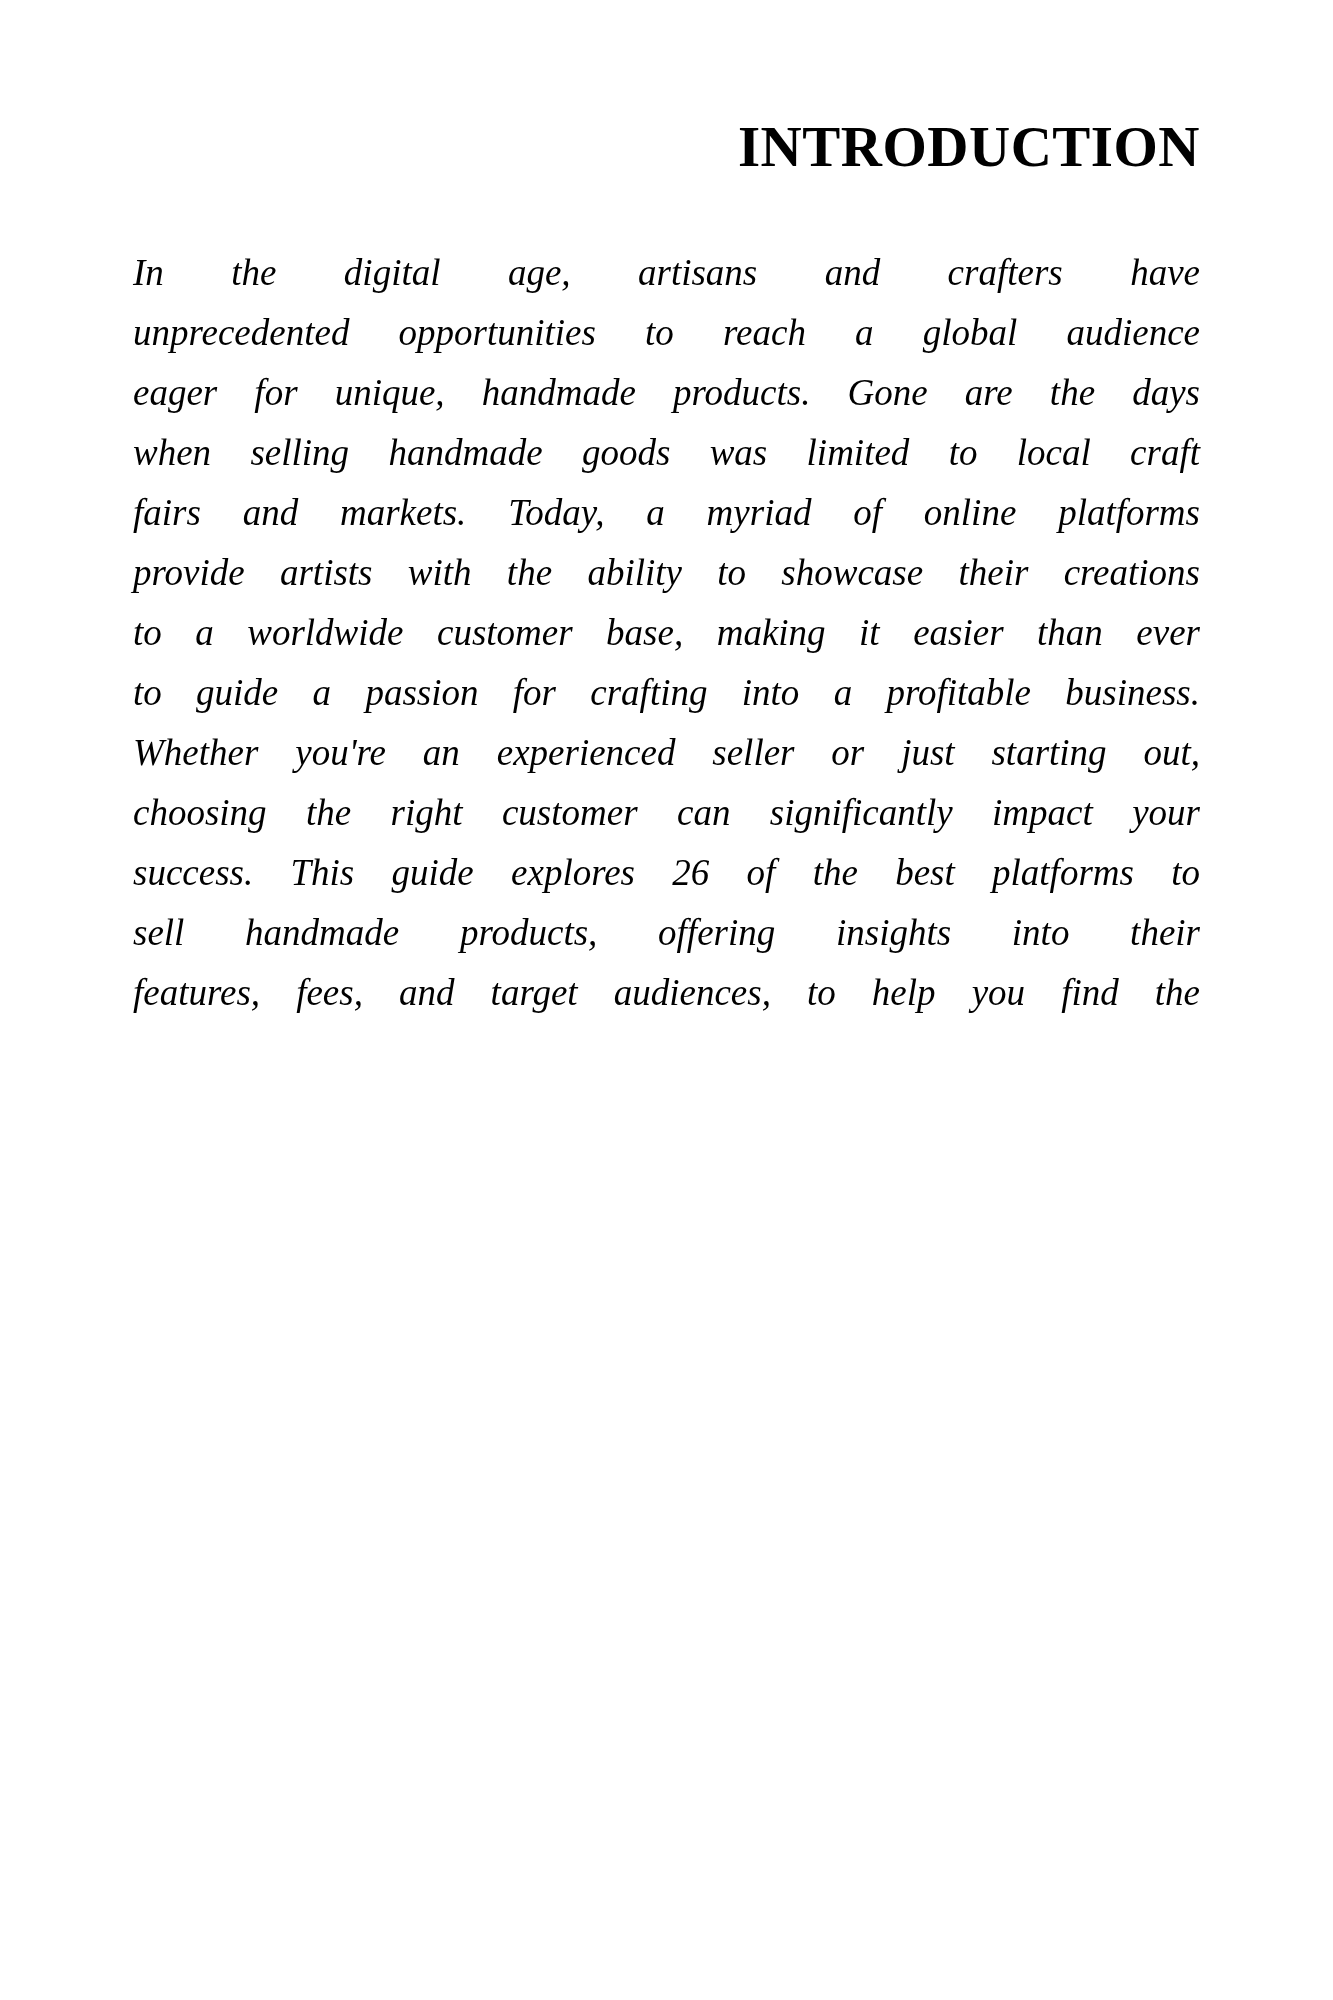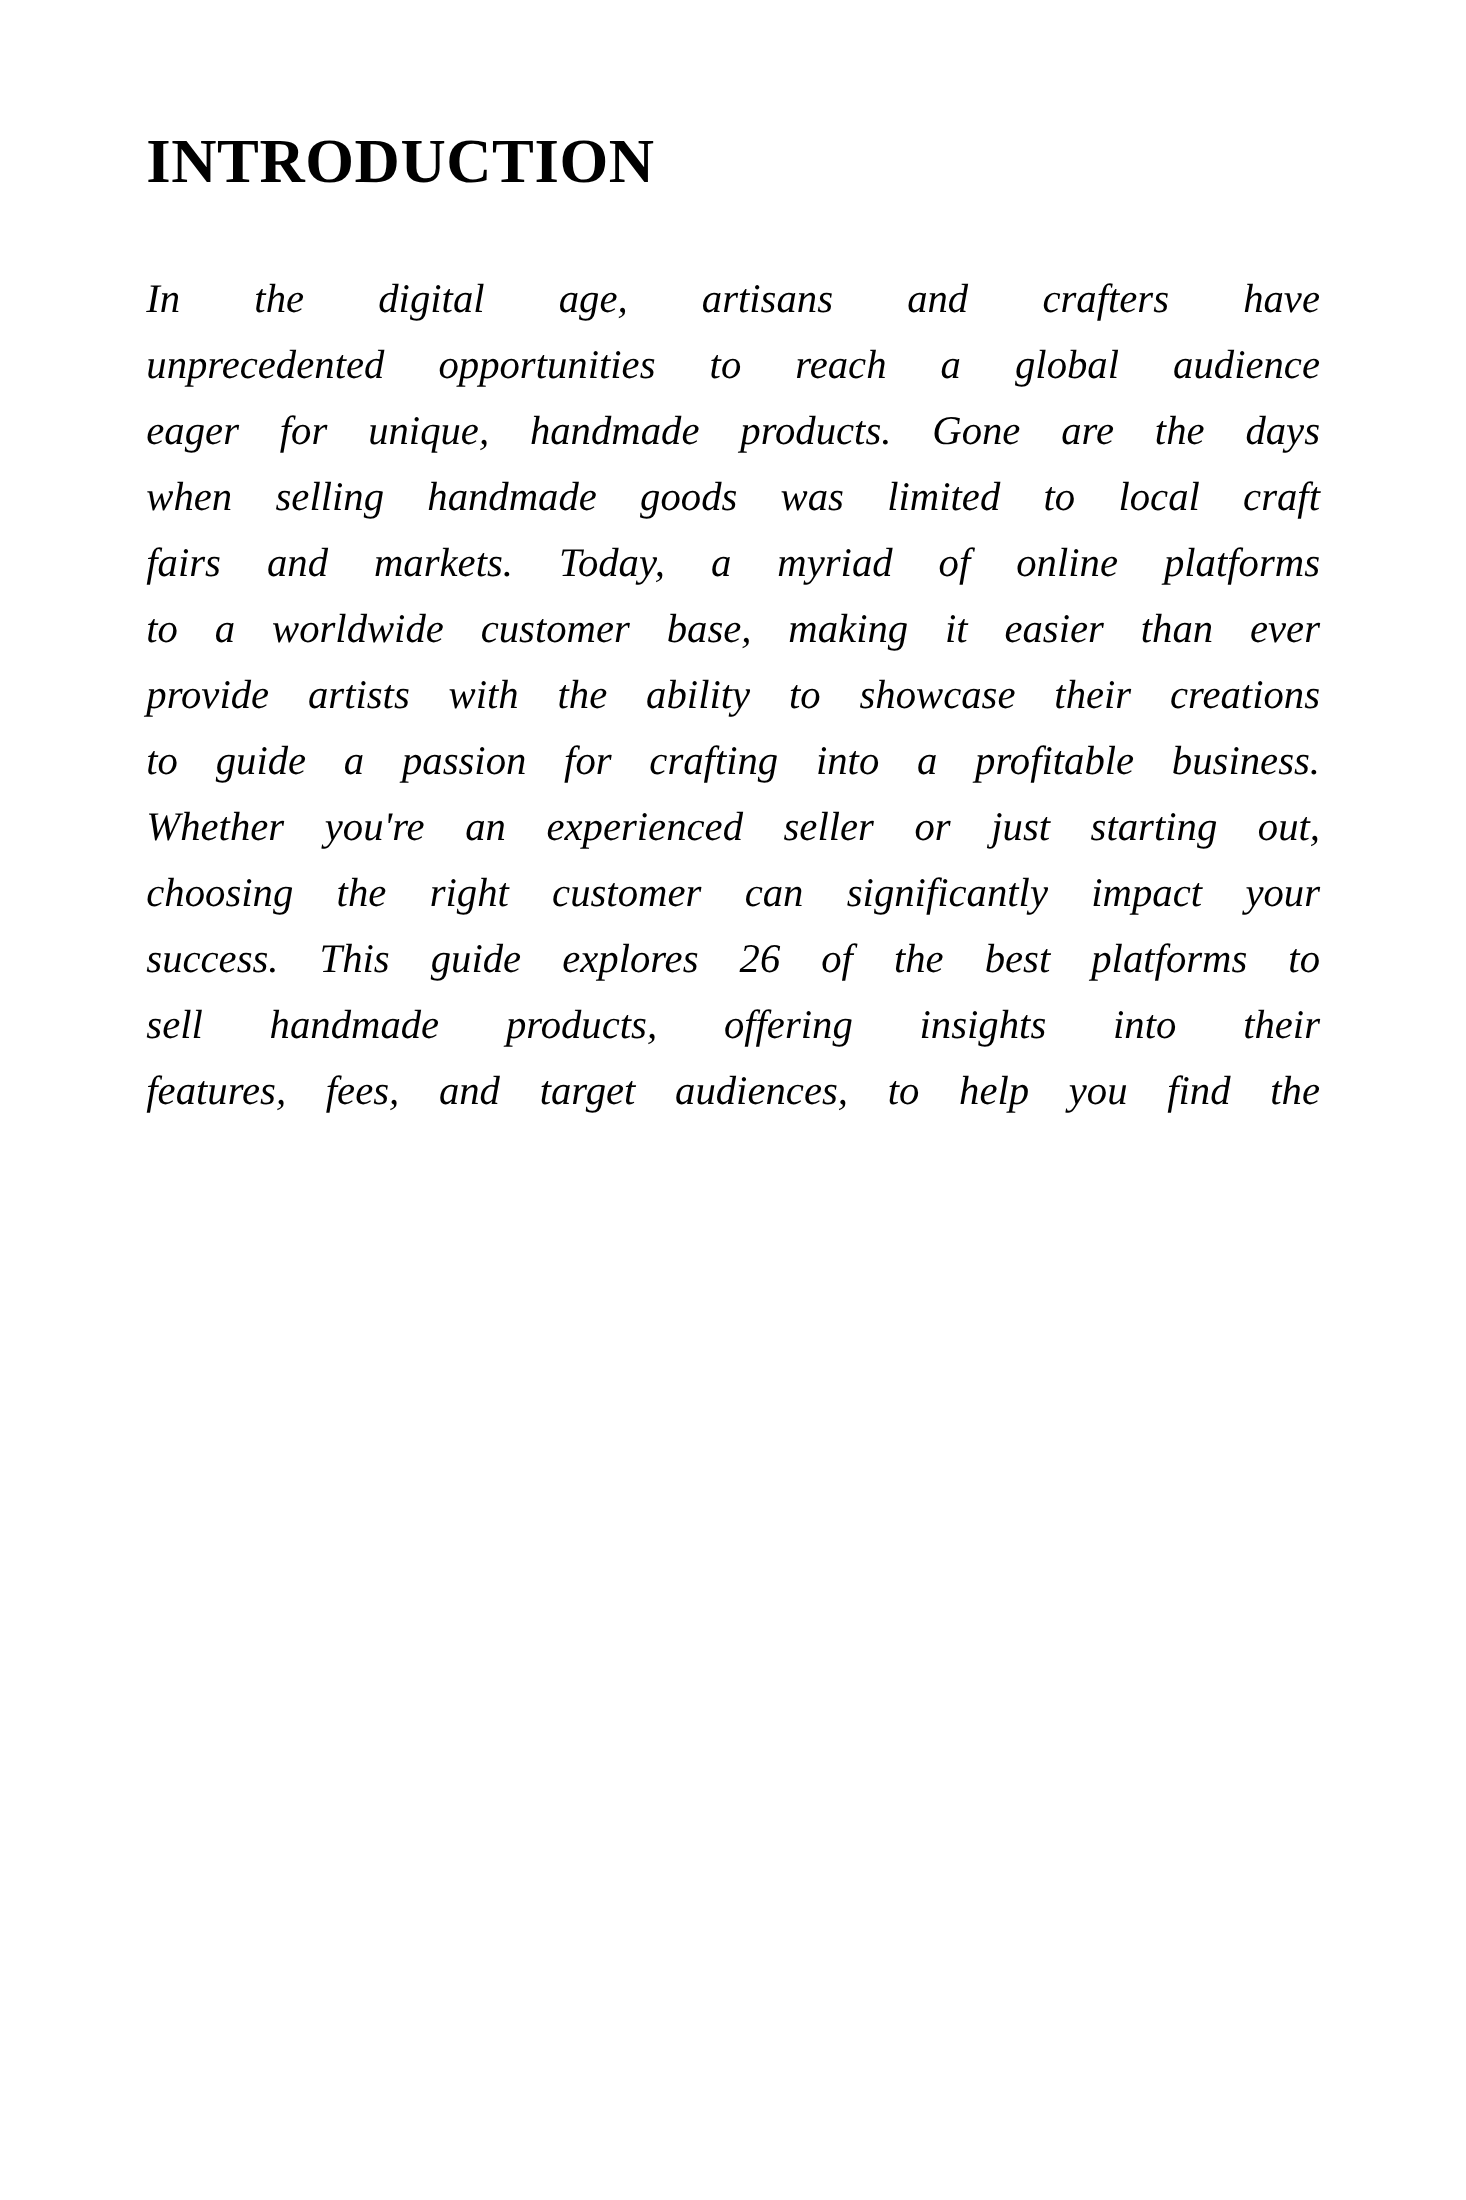--- a/index.html
+++ b/index.html
@@ -18,21 +18,21 @@
     box-sizing: border-box;
     width: 1333px;
     height: 2000px;
     padding: 0 133px;
   }
   .page-title {
     margin: 113px 0 62px 0;
     font-size: 57px;
     line-height: 1.2;
     font-weight: bold;
-    text-align: left;
+    text-align: right;
     letter-spacing: 0.5px;
   }
   .paragraph {
     font-size: 37px;
     line-height: 60px;
   }
   .paragraph .line {
     text-align: justify;
     text-align-last: justify;
     font-style: italic;
@@ -46,22 +46,22 @@
 
 <main class="page">
   <h1 class="page-title">INTRODUCTION</h1>
 
   <div class="paragraph">
       <div class="line">In the digital age, artisans and crafters have</div>
       <div class="line">unprecedented opportunities to reach a global audience</div>
       <div class="line">eager for unique, handmade products. Gone are the days</div>
       <div class="line">when selling handmade goods was limited to local craft</div>
       <div class="line">fairs and markets. Today, a myriad of online platforms</div>
+      <div class="line">provide artists with the ability to showcase their creations</div>
       <div class="line">to a worldwide customer base, making it easier than ever</div>
-      <div class="line">provide artists with the ability to showcase their creations</div>
       <div class="line">to guide a passion for crafting into a profitable business.</div>
       <div class="line">Whether you're an experienced seller or just starting out,</div>
       <div class="line">choosing the right customer can significantly impact your</div>
       <div class="line">success. This guide explores 26 of the best platforms to</div>
       <div class="line">sell handmade products, offering insights into their</div>
       <div class="line">features, fees, and target audiences, to help you find the</div>
     </div>
 </main>
 
 </body></html>

